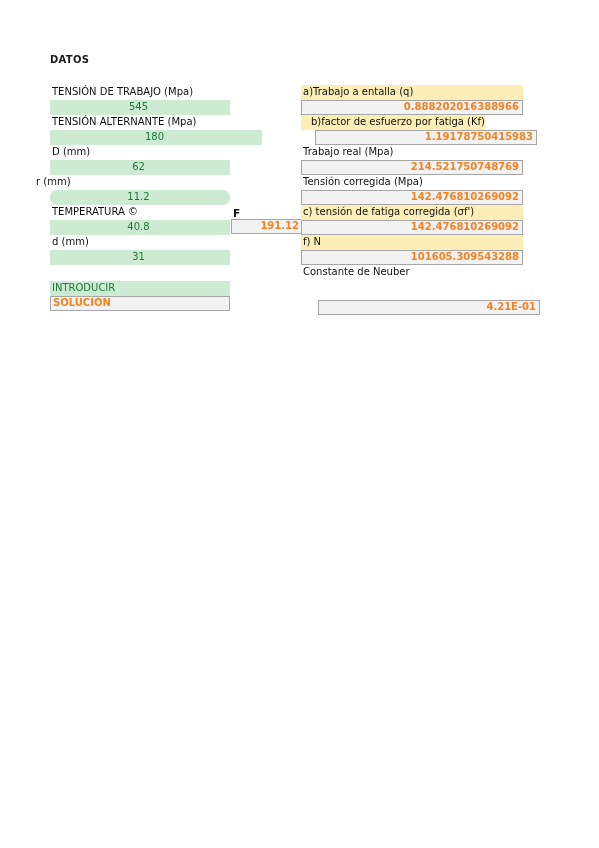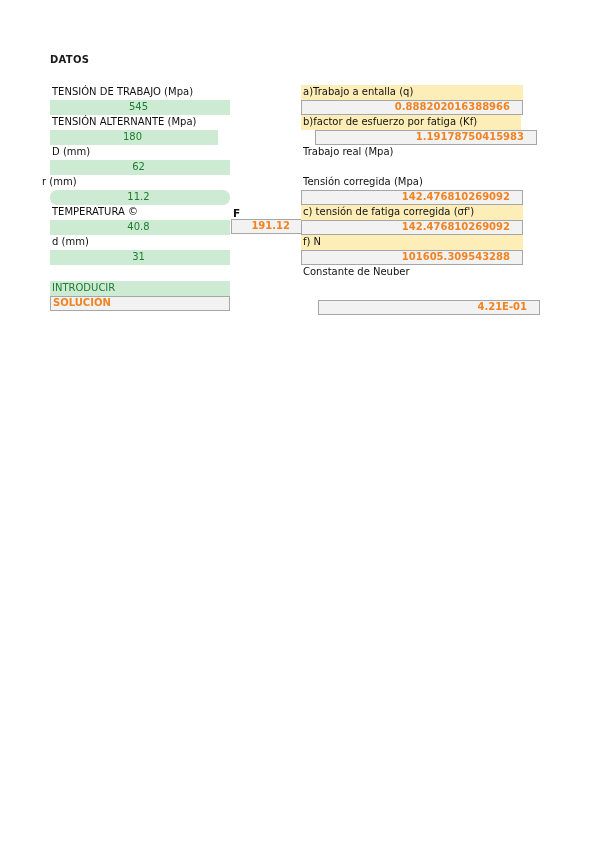--- a/index.html
+++ b/index.html
@@ -76,21 +76,21 @@
     padding-right: 3px;
   }
 
   
   .val-orange {
     background: #f2f2f2;
     border: 1px solid #a6a6a6;
     color: #f28321;
     font-weight: bold;
     text-align: right;
-    padding-right: 12px;
+    padding-right: 3px;
     line-height: 12px;
   }
 
   
   .band-framed {
     background: #f2f2f2;
     border: 1px solid #a6a6a6;
     color: #f28321;
     font-weight: bold;
     padding-left: 2px;
@@ -109,46 +109,47 @@
 <body>
 
 <div class="sheet">
 
   <div class="datos-title">DATOS</div>
 
   <div class="cell lbl-plain" style="left:50px; top:85px; width:180px;">TENSIÓN DE TRABAJO (Mpa)</div>
   <div class="cell val-green" style="left:50px; top:100px; width:180px;">545</div>
 
   <div class="cell lbl-plain" style="left:50px; top:115px; width:180px;">TENSIÓN ALTERNANTE (Mpa)</div>
-  <div class="cell val-green" style="left:50px; top:130px; width:168px;">180</div>
+  <div class="cell val-green" style="left:50px; top:130px; width:212px;">180</div>
 
   <div class="cell lbl-plain" style="left:50px; top:145px; width:180px;">D (mm)</div>
   <div class="cell val-green" style="left:50px; top:160px; width:180px;">62</div>
 
-  <div class="cell lbl-plain" style="left:40px; top:175px; width:180px;">r (mm)</div>
+  <div class="cell lbl-plain" style="left:34px; top:175px; width:180px;">r (mm)</div>
   <div class="cell val-green" style="left:50px; top:190px; width:180px;border-radius:7px;">11.2</div>
 
   <div class="cell lbl-plain" style="left:50px; top:205px; width:180px;">TEMPERATURA ©</div>
   <div class="mark-F" style="left:233px; top:207px;">F</div>
   <div class="cell val-green" style="left:50px; top:220px; width:180px;">40.8</div>
   <div class="cell val-orange" style="left:231px; top:219px; width:72px;">191.12</div>
 
   <div class="cell lbl-plain" style="left:50px; top:235px; width:180px;">d (mm)</div>
   <div class="cell val-green" style="left:50px; top:250px; width:180px;">31</div>
 
   <div class="cell lbl-green" style="left:50px; top:281px; width:180px;">INTRODUCIR</div>
   <div class="cell band-framed" style="left:50px; top:296px; width:180px;">SOLUCIÓN</div>
 
   <div class="cell lbl-yellow" style="left:301px; top:85px; width:222px;">a)Trabajo a entalla (q)</div>
   <div class="cell val-orange" style="left:301px; top:100px; width:222px;">0.888202016388966</div>
 
-  <div class="cell lbl-yellow" style="left:301px; top:115px; width:220px;">b)factor de esfuerzo por fatiga (Kf)</div>
+  <div class="cell lbl-yellow" style="left:301px; top:115px; width:184px;text-align:right;">b)factor de esfuerzo por fatiga (Kf)</div>
   <div class="cell val-orange" style="left:301px; top:130px; width:222px;margin-left:14px;">1.19178750415983</div>
 
   <div class="cell lbl-plain" style="left:301px; top:145px; width:222px;">Trabajo real (Mpa)</div>
+  <div class="cell val-orange" style="left:301px; top:160px; width:222px;">214.521750748769</div>
 
   <div class="cell lbl-plain" style="left:301px; top:175px; width:222px;">Tensión corregida (Mpa)</div>
   <div class="cell val-orange" style="left:301px; top:190px; width:222px;">142.476810269092</div>
 
   <div class="cell lbl-yellow" style="left:301px; top:205px; width:222px;">c) tensión de fatiga corregida (σf')</div>
   <div class="cell val-orange" style="left:301px; top:220px; width:222px;">142.476810269092</div>
 
   <div class="cell lbl-yellow" style="left:301px; top:235px; width:222px;">f) N</div>
   <div class="cell val-orange" style="left:301px; top:250px; width:222px;">101605.309543288</div>
 

